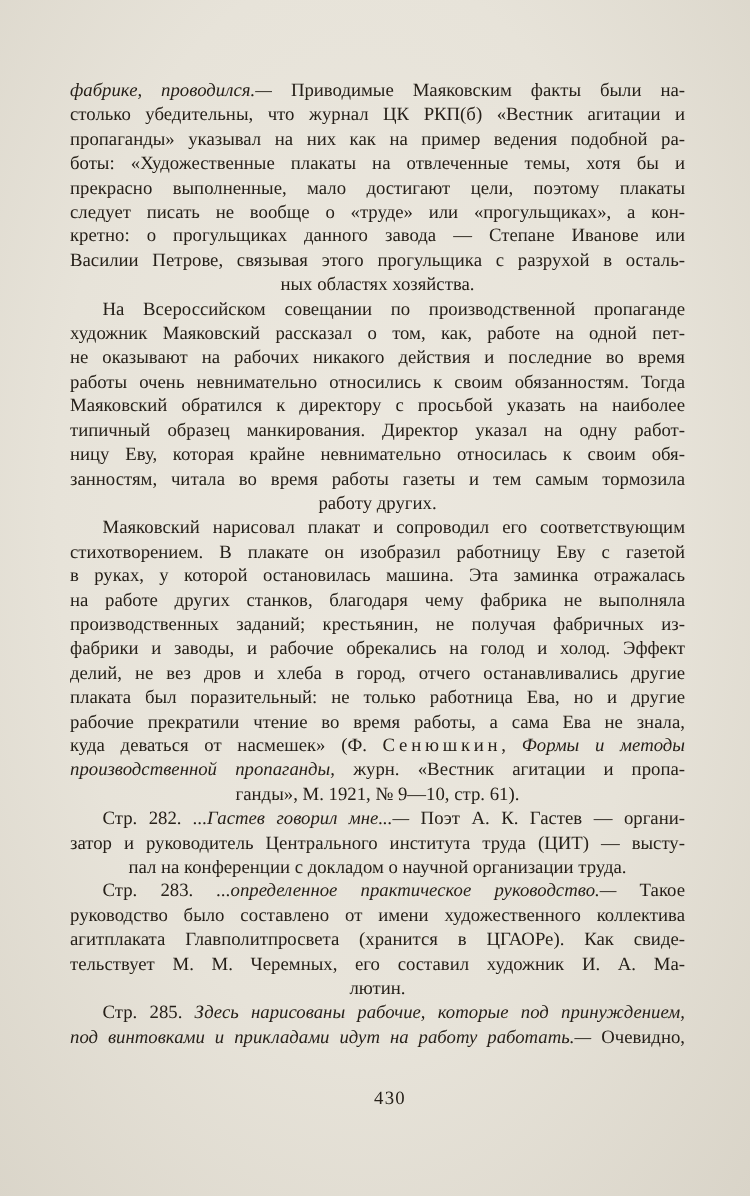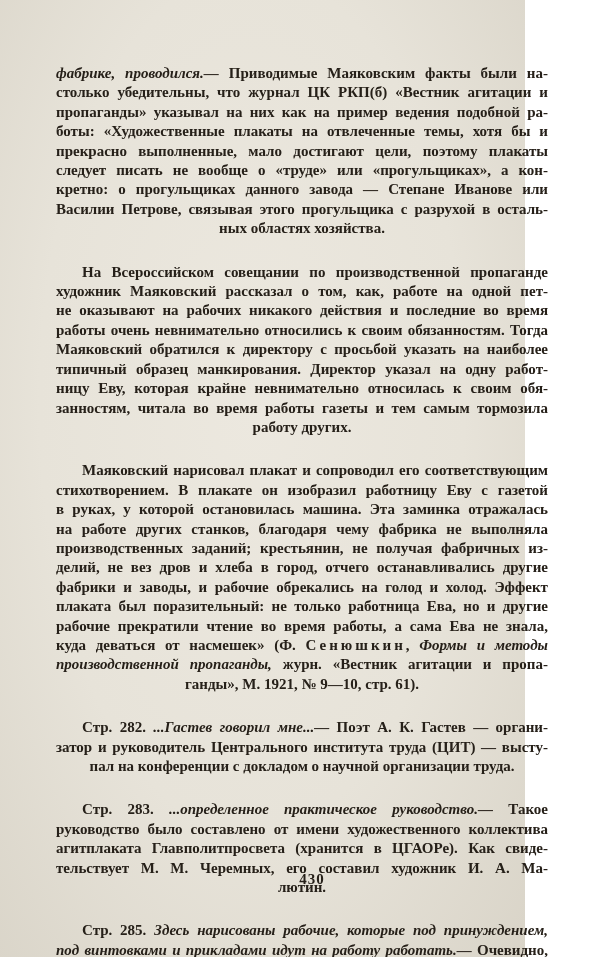--- a/index.html
+++ b/index.html
@@ -3,35 +3,34 @@
 <meta charset="utf-8">
 <style>
   html, body { margin: 0; padding: 0; }
   body {
     width: 600px; height: 957px;
     font-family: "Liberation Serif", "DejaVu Serif", serif;
     overflow: hidden;
   }
   .page {
     position: relative;
-    width: 525px; height: 957px;
+    width: 600px; height: 957px;
     background: radial-gradient(ellipse at 48% 42%, #ece8df 0%, #e7e3d9 55%, #d9d4c8 100%);
     color: #262019;
-    font-weight: bold;
   }
   .textblock {
     position: absolute;
     left: 56px; top: 64px; width: 492px;
     font-size: 15px;
     line-height: 19.4px;
   }
   .paragraph { margin: 0; }
   .line { text-align: center; white-space: normal; }
   .line.just { text-align: justify; text-align-last: justify; }
-  .line.indent { text-indent: 26px; margin-top: 24px; }
+  .line.indent { text-indent: 26px; }
   .seg-regular { font-style: normal; }
   .seg-italic { font-style: italic; }
   .seg-spaced { letter-spacing: 3px; }
   .pagenum {
     position: absolute;
     left: 12px; top: 871px; width: 600px;
     text-align: center;
     font-size: 15px;
     letter-spacing: 1px;
     color: #262019;
@@ -63,22 +62,22 @@
         <div class="line just"><span class="seg-regular">ницу Еву, которая крайне невнимательно относилась к своим обя-</span></div>
         <div class="line just"><span class="seg-regular">занностям, читала во время работы газеты и тем самым тормозила</span></div>
         <div class="line"><span class="seg-regular">работу других.</span></div>
       </div>
       <div class="paragraph">
         <div class="line just indent"><span class="seg-regular">Маяковский нарисовал плакат и сопроводил его соответствующим</span></div>
         <div class="line just"><span class="seg-regular">стихотворением. В плакате он изобразил работницу Еву с газетой</span></div>
         <div class="line just"><span class="seg-regular">в руках, у которой остановилась машина. Эта заминка отражалась</span></div>
         <div class="line just"><span class="seg-regular">на работе других станков, благодаря чему фабрика не выполняла</span></div>
         <div class="line just"><span class="seg-regular">производственных заданий; крестьянин, не получая фабричных из-</span></div>
+        <div class="line just"><span class="seg-regular">фабрики и заводы, и рабочие обрекались на голод и холод. Эффект</span></div>
         <div class="line just"><span class="seg-regular">делий, не вез дров и хлеба в город, отчего останавливались другие</span></div>
-        <div class="line just"><span class="seg-regular">фабрики и заводы, и рабочие обрекались на голод и холод. Эффект</span></div>
         <div class="line just"><span class="seg-regular">плаката был поразительный: не только работница Ева, но и другие</span></div>
         <div class="line just"><span class="seg-regular">рабочие прекратили чтение во время работы, а сама Ева не знала,</span></div>
         <div class="line just"><span class="seg-regular">куда деваться от насмешек» (Ф. </span><span class="seg-spaced">Сенюшкин</span><span class="seg-regular">, </span><span class="seg-italic">Формы и методы</span></div>
         <div class="line just"><span class="seg-italic">производственной пропаганды,</span><span class="seg-regular"> журн. «Вестник агитации и пропа-</span></div>
         <div class="line"><span class="seg-regular">ганды», М. 1921, № 9—10, стр. 61).</span></div>
       </div>
       <div class="paragraph">
         <div class="line just indent"><span class="seg-regular">Стр. 282. </span><span class="seg-italic">...Гастев говорил мне...— </span><span class="seg-regular">Поэт А. К. Гастев — органи-</span></div>
         <div class="line just"><span class="seg-regular">затор и руководитель Центрального института труда (ЦИТ) — высту-</span></div>
         <div class="line"><span class="seg-regular">пал на конференции с докладом о научной организации труда.</span></div>

